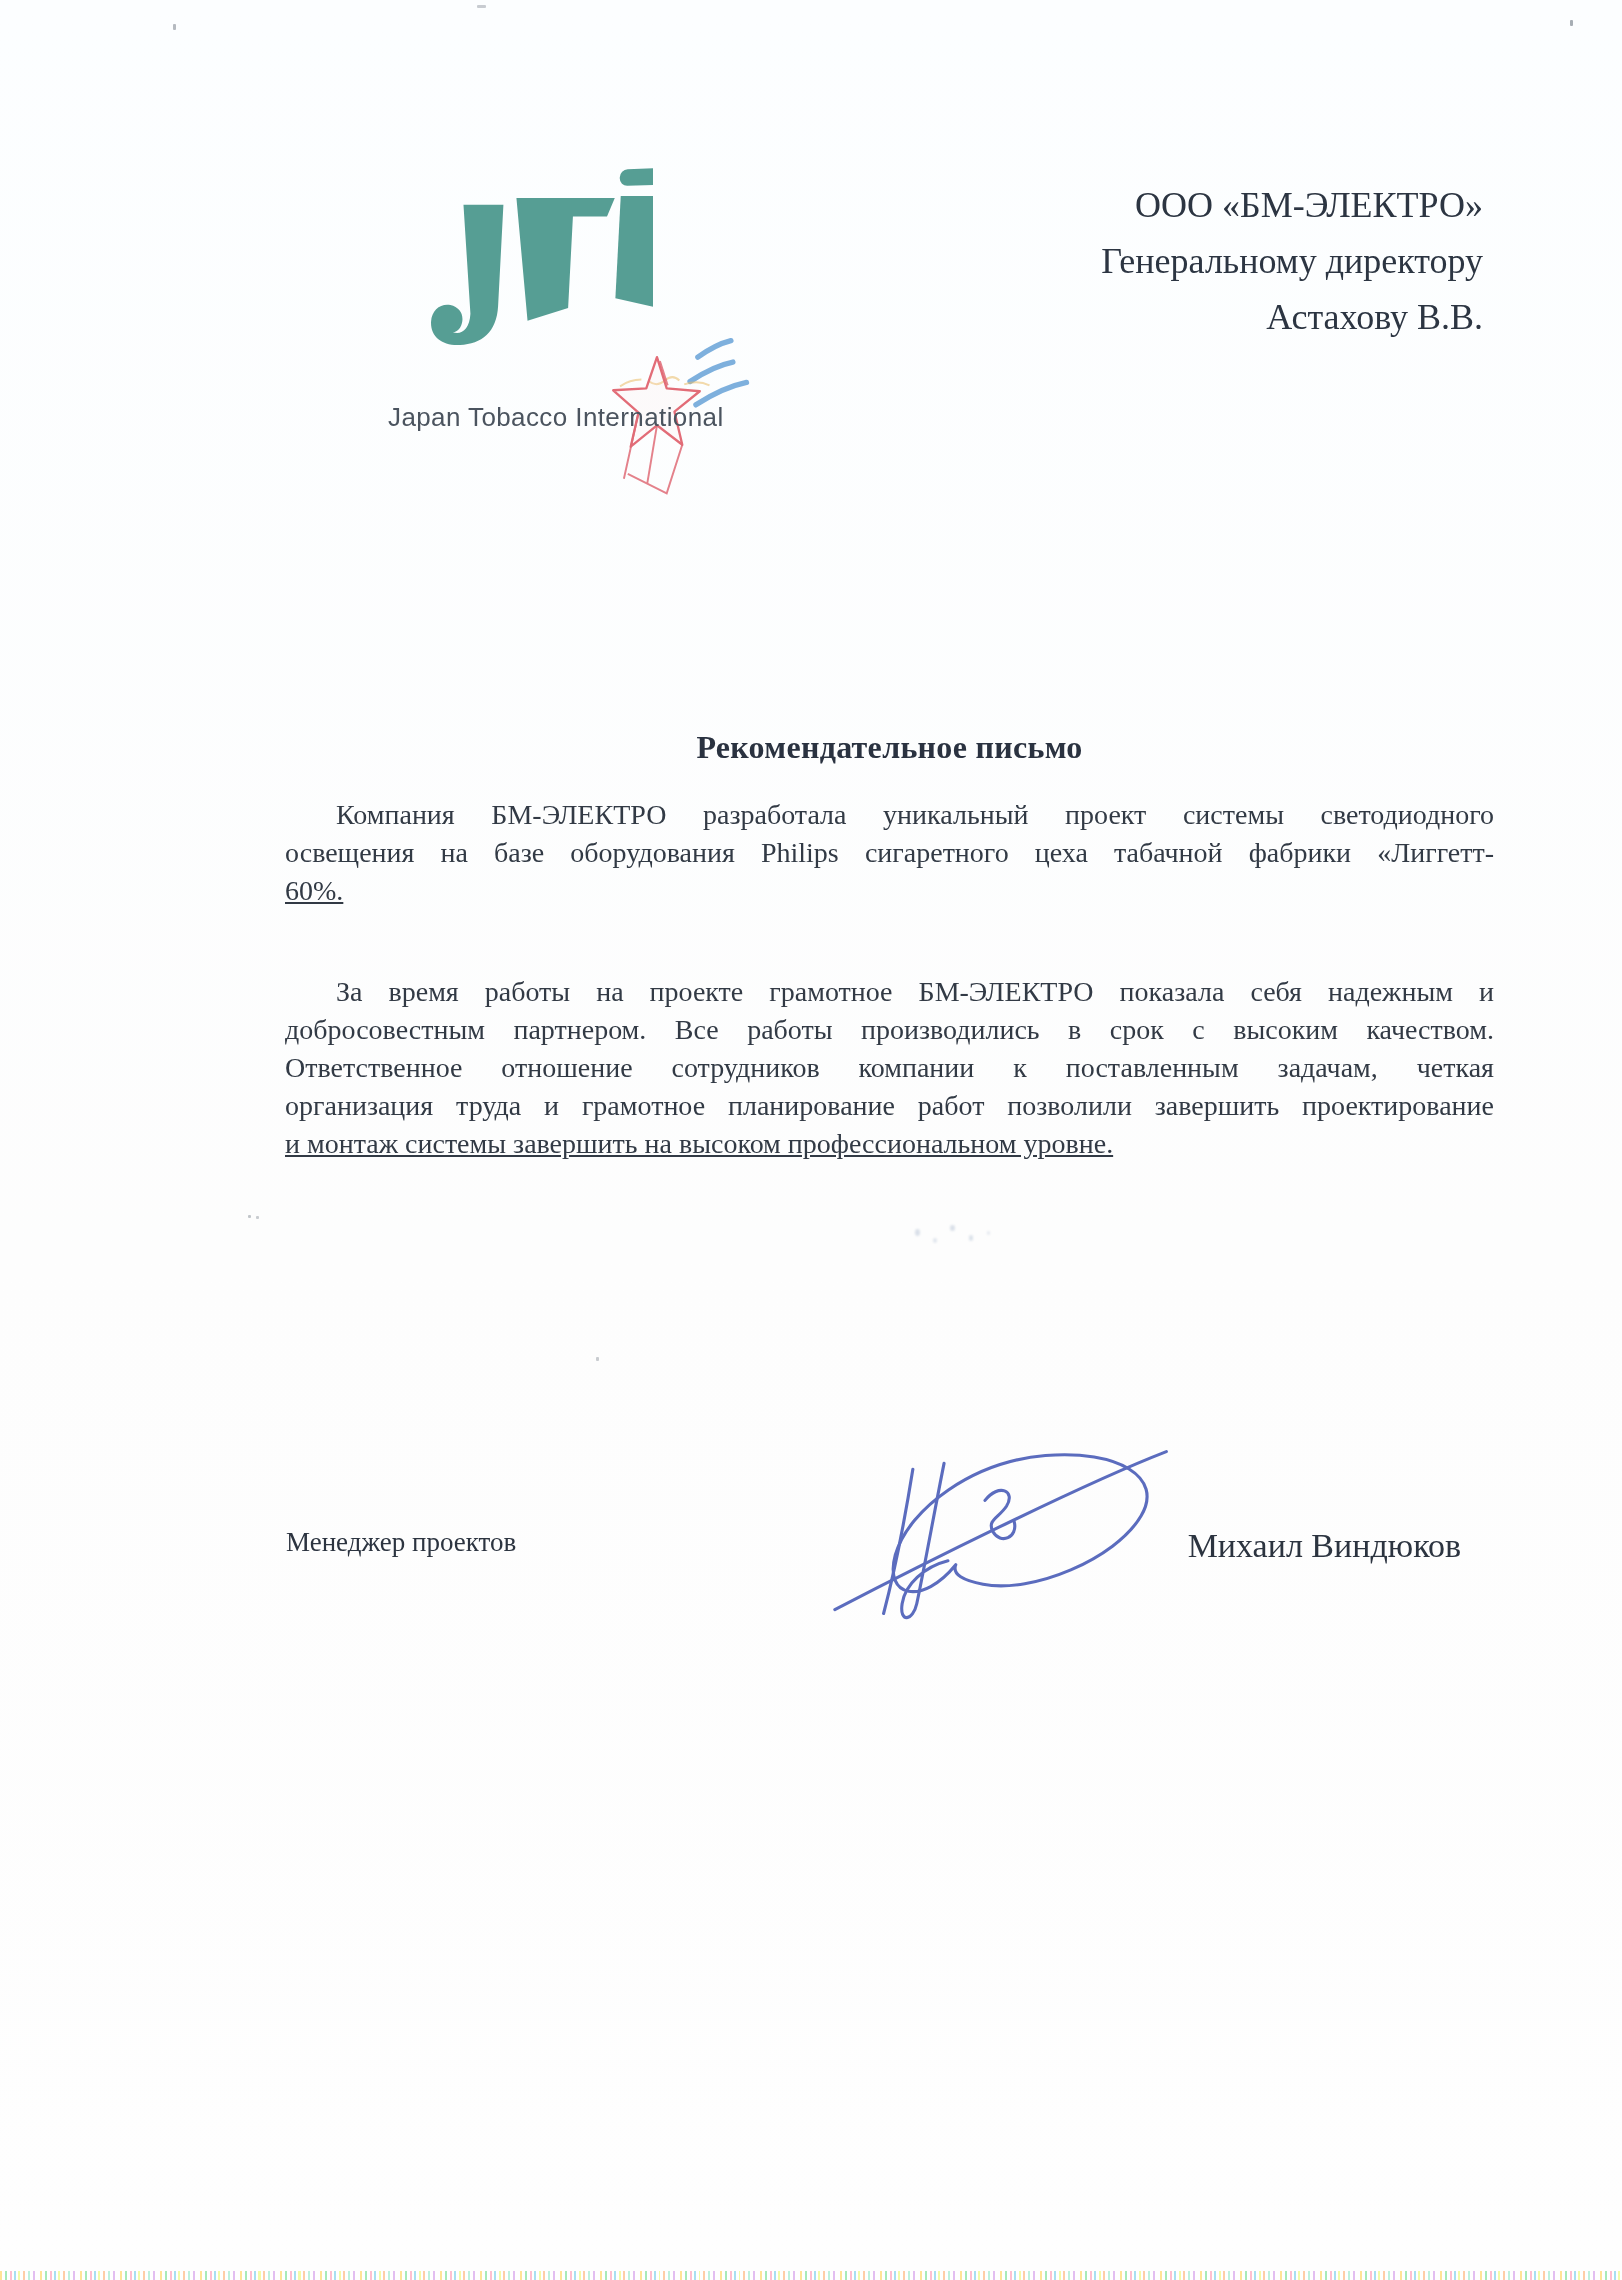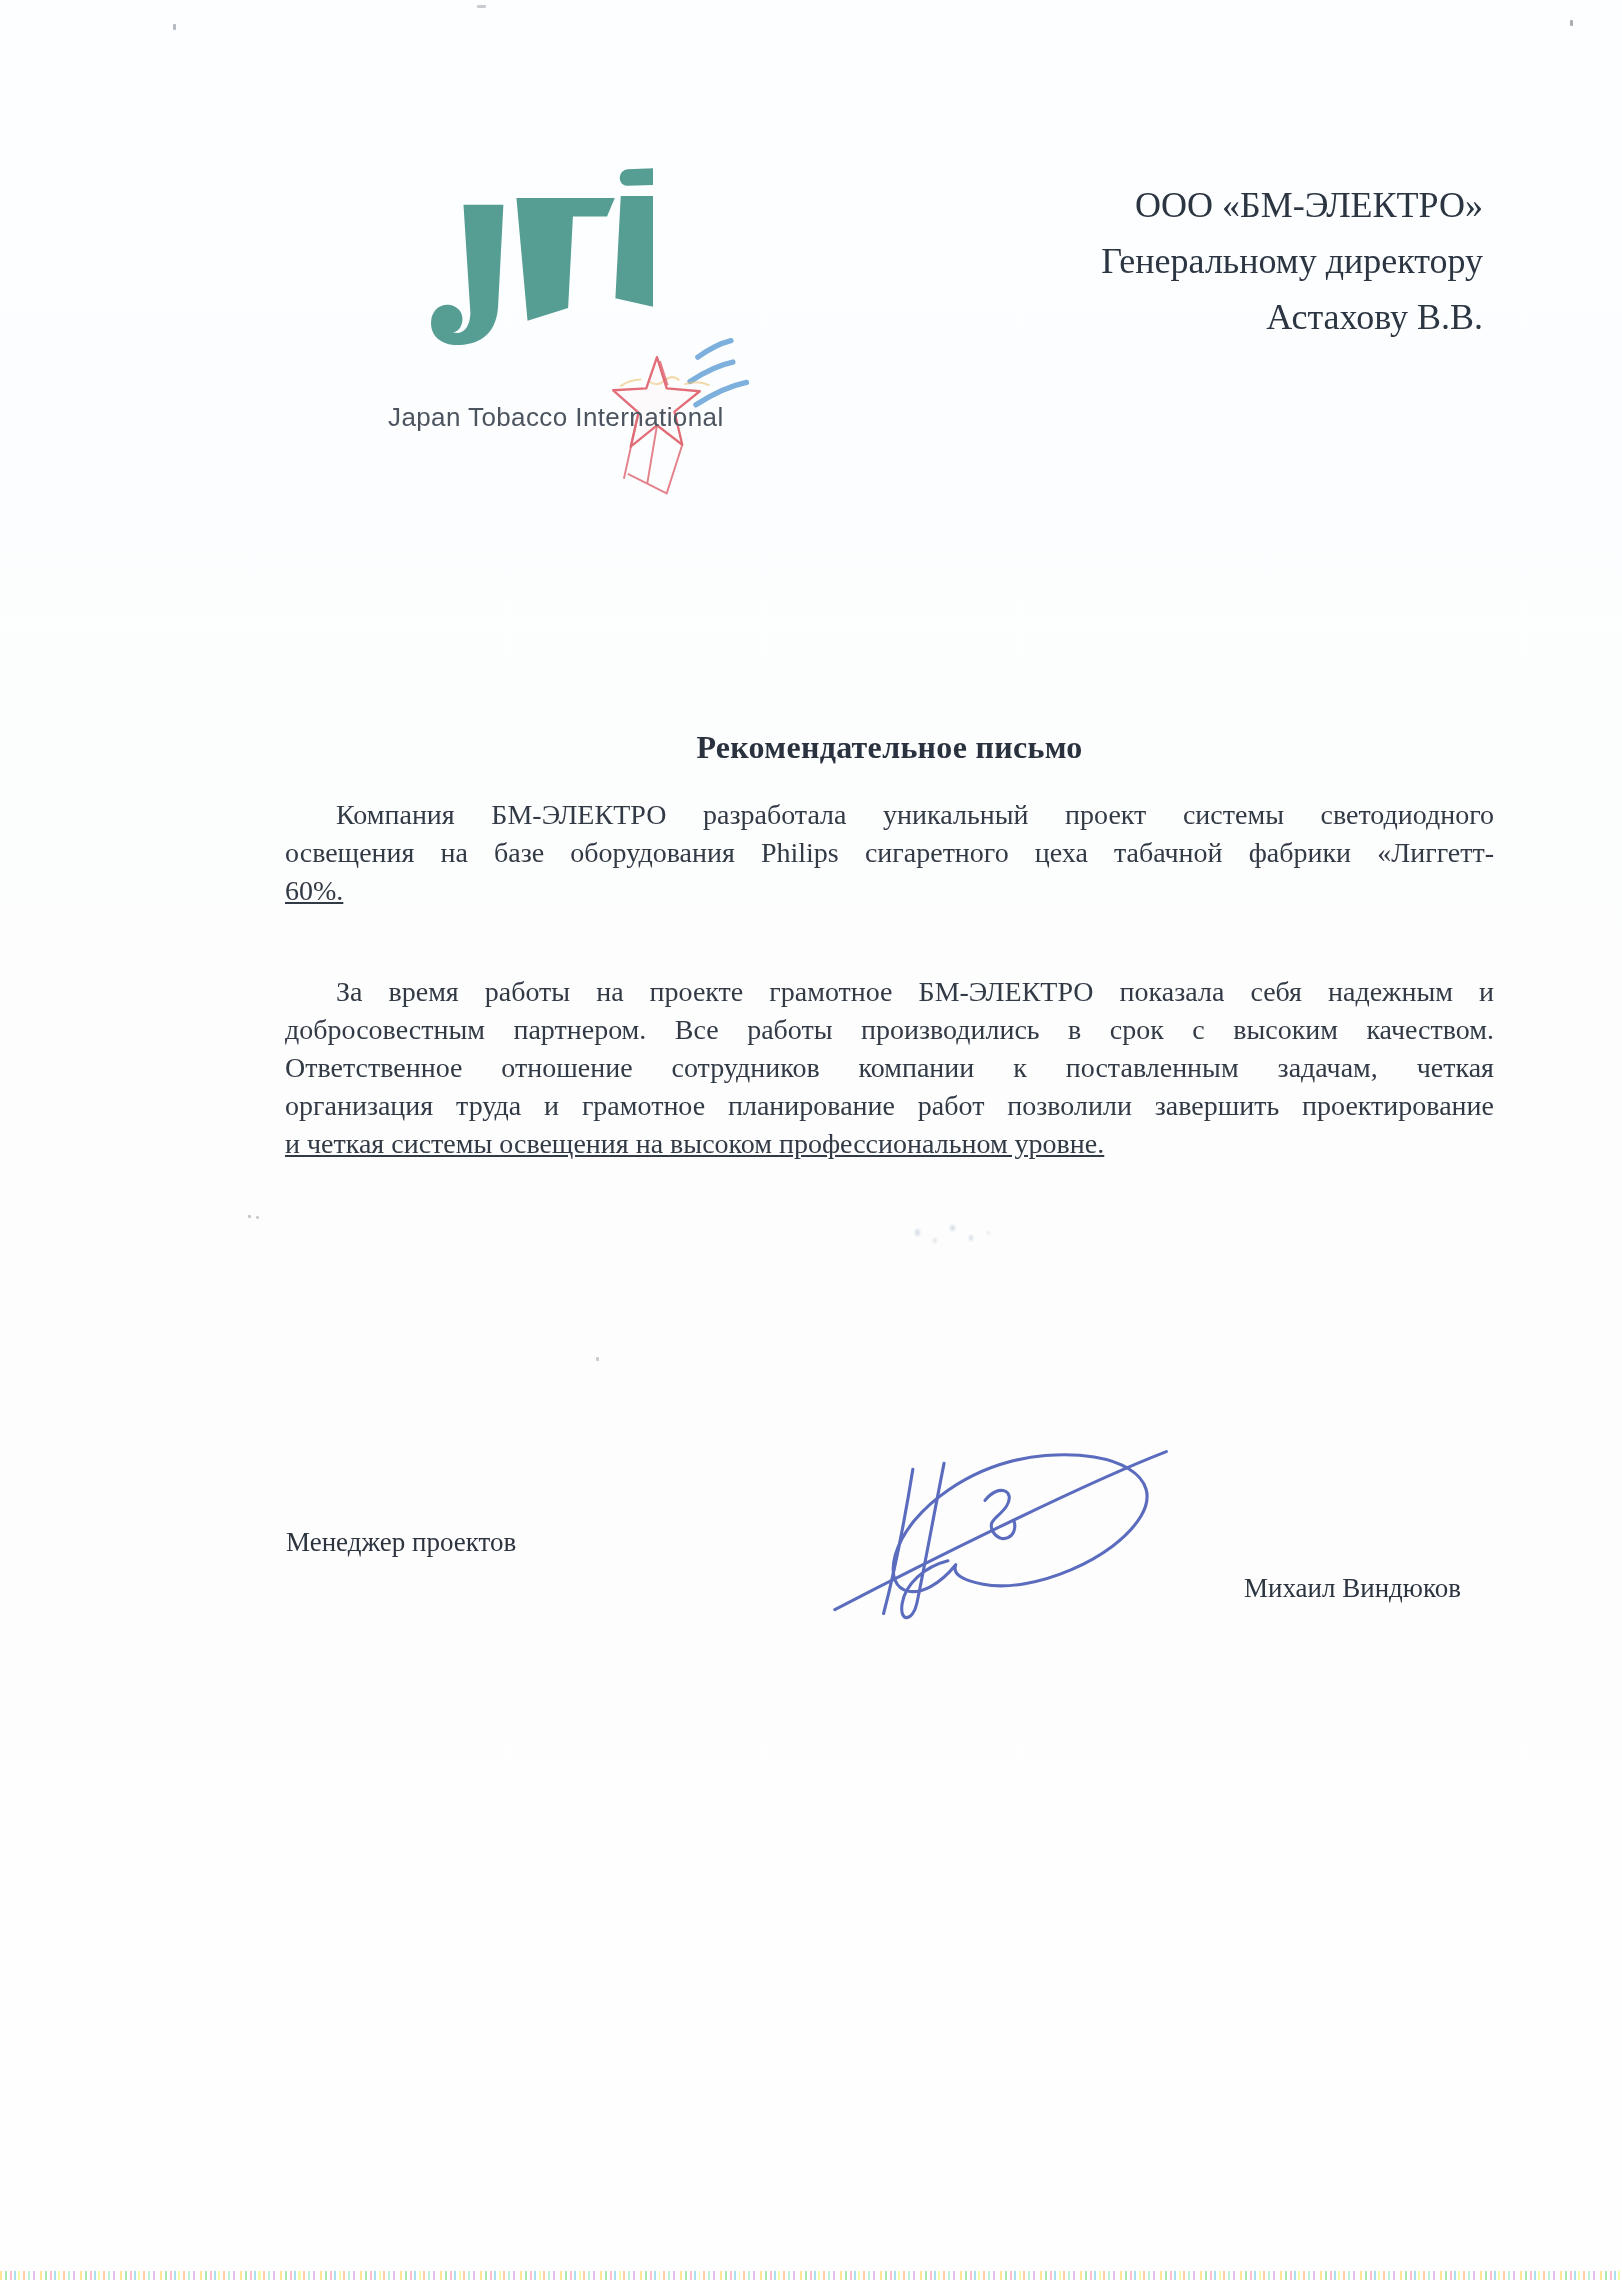--- a/index.html
+++ b/index.html
@@ -59,21 +59,21 @@
   .p1 { top: 796px; }
   .p2 { top: 973px; }
 
   
   .sig-role {
     position: absolute; left: 286px; top: 1527px;
     font-size: 27px; color: #2c3440;
   }
   .sig-name {
     position: absolute; right: 162px; top: 1527px;
-    font-size: 27px; color: #2c3440; margin-top: 46px;
+    font-size: 34px; color: #2c3440;
   }
   .sig-scribble {
     position: absolute; left: 825px; top: 1438px;
     width: 359px; height: 195px;
   }
 
   
   .smudge { position: absolute; border-radius: 50%; filter: blur(1px); }
   .sm1 { left: 915px; top: 1229px; width: 4.9px; height: 6.8px; background: #7f95b5; opacity:.28; }
   .sm2 { left: 933px; top: 1238px; width: 3.9px; height: 4.9px; background: #8aa0bd; opacity:.25; }
@@ -157,21 +157,21 @@
     <div class="line indent">Компания  БМ-ЭЛЕКТРО  разработала  уникальный  проект  системы  светодиодного</div>
     <div class="line">освещения на базе оборудования Philips сигаретного цеха табачной фабрики «Лиггетт-</div>
     <div class="line last">60%.</div>
   </div>
 
   <div class="para p2">
     <div class="line indent">За время работы на проекте грамотное БМ-ЭЛЕКТРО показала себя надежным и</div>
     <div class="line">добросовестным партнером. Все работы производились в срок с высоким качеством.</div>
     <div class="line">Ответственное отношение сотрудников компании к поставленным задачам, четкая</div>
     <div class="line">организация труда и грамотное планирование работ позволили завершить проектирование</div>
-    <div class="line last">и четкая системы освещения на высоком профессиональном уровне.</div>
+    <div class="line last">и монтаж системы завершить на высоком профессиональном уровне.</div>
   </div>
 
   <div class="smudge sm1"></div>
   <div class="smudge sm2"></div>
   <div class="smudge sm3"></div>
   <div class="smudge sm4"></div>
   <div class="smudge sm5"></div>
 
   <div class="sig-role">Менеджер проектов</div>
 

